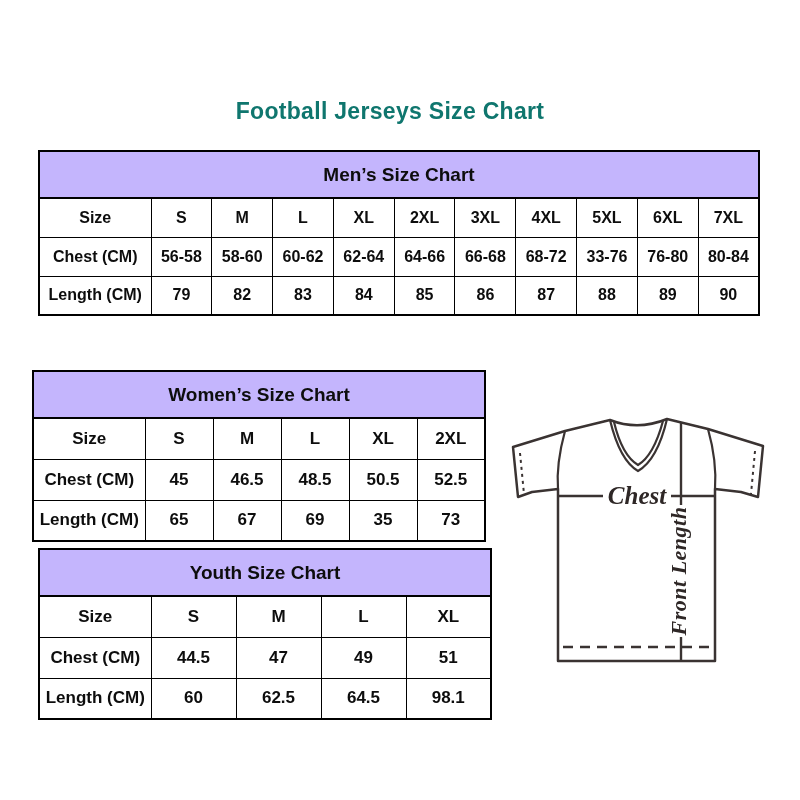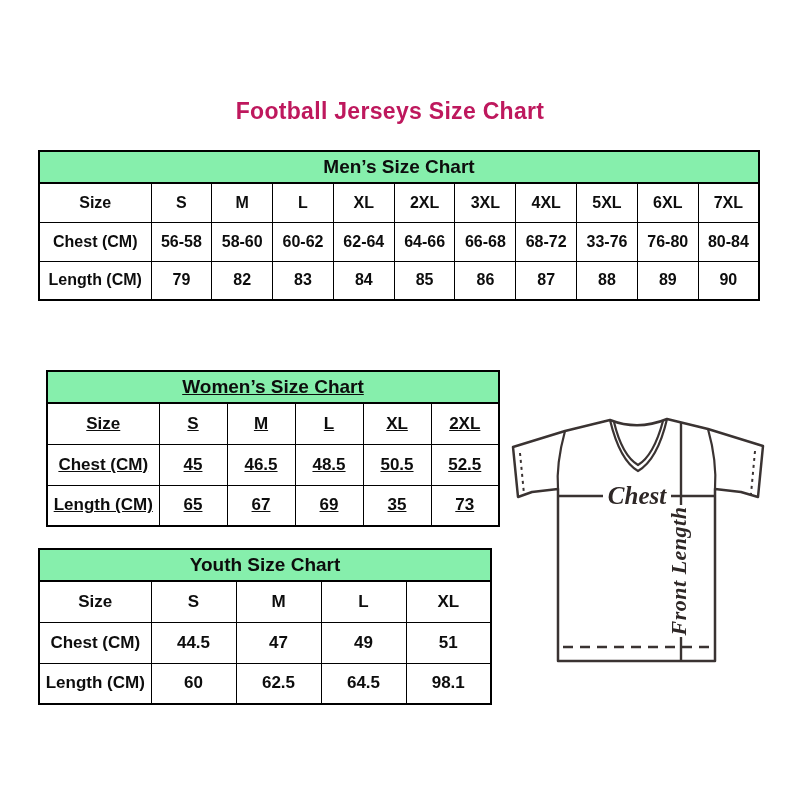--- a/index.html
+++ b/index.html
@@ -7,45 +7,45 @@
   body {
     width: 800px; height: 800px;
     font-family: "Liberation Sans", sans-serif;
     color: #0d0d0d;
   }
   .page { position: relative; width: 800px; height: 800px; background: #ffffff; overflow: hidden; }
 
   .title {
     position: absolute; top: 98px; left: 0; width: 780px;
     text-align: center;
-    font-size: 23px; font-weight: bold; color: #be185d;
+    font-size: 23px; font-weight: bold; color: #0f766e;
     letter-spacing: 0.3px;
   }
 
   .tbl { position: absolute; }
   .tbl table {
     border-collapse: collapse; table-layout: fixed; width: 100%;
     border: 2px solid #000;
   }
   .tbl col.label { width: 112px; }
   .tbl th.band {
-    background: #86efac;
+    background: #c4b5fd;
     border: 2px solid #000;
-    height: 32px;
+    height: 47px;
     font-size: 19px; font-weight: bold; text-align: center;
     color: #0d0d0d;
   }
   .tbl td {
     border: 1.5px solid #000;
     text-align: center; vertical-align: middle;
     font-weight: bold; color: #0d0d0d;
   }
   .mens  { left: 38px; top: 150px; width: 722px; }
   .mens td { height: 39px; font-size: 16px; }
-  .womens { left: 46px; top: 370px; width: 454px; text-decoration: underline; }
+  .womens { left: 32px; top: 370px; width: 454px; }
   .womens td { height: 41px; font-size: 17px; }
   .youth { left: 38px; top: 548px; width: 454px; }
   .youth td { height: 41px; font-size: 17px; }
 
   .jersey { position: absolute; left: 506px; top: 408px; width: 264px; height: 264px; }
   .jersey svg { display: block; width: 100%; height: 100%; }
   .jersey .outline { fill: #ffffff; stroke: #3a3332; stroke-width: 2.5; stroke-linejoin: round; }
   .jersey .seam   { fill: none; stroke: #3a3332; stroke-width: 2.2; }
   .jersey .mline  { fill: none; stroke: #3a3332; stroke-width: 2.4; }
   .jersey .cuffdash { fill: none; stroke: #3a3332; stroke-width: 2; stroke-dasharray: 3 4; }

